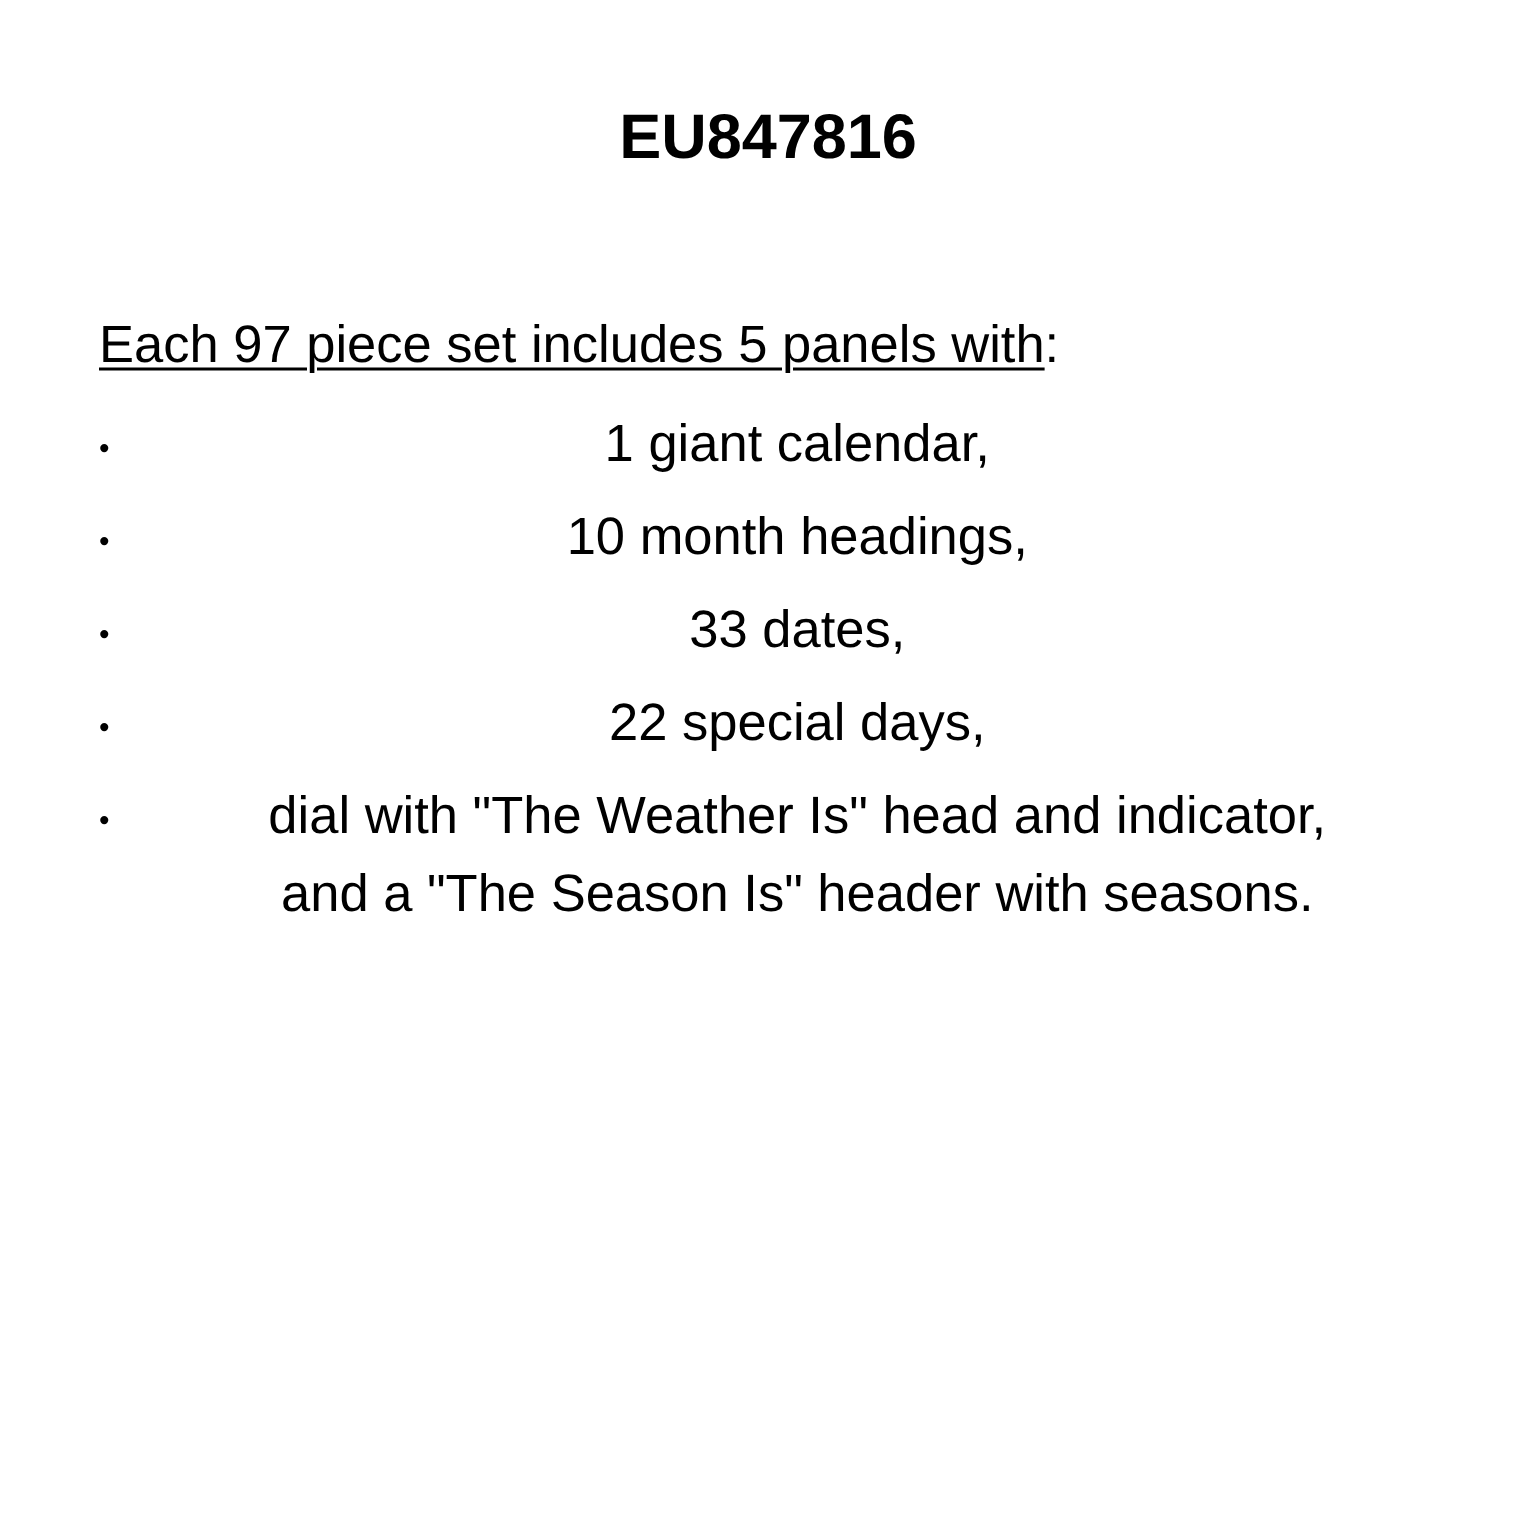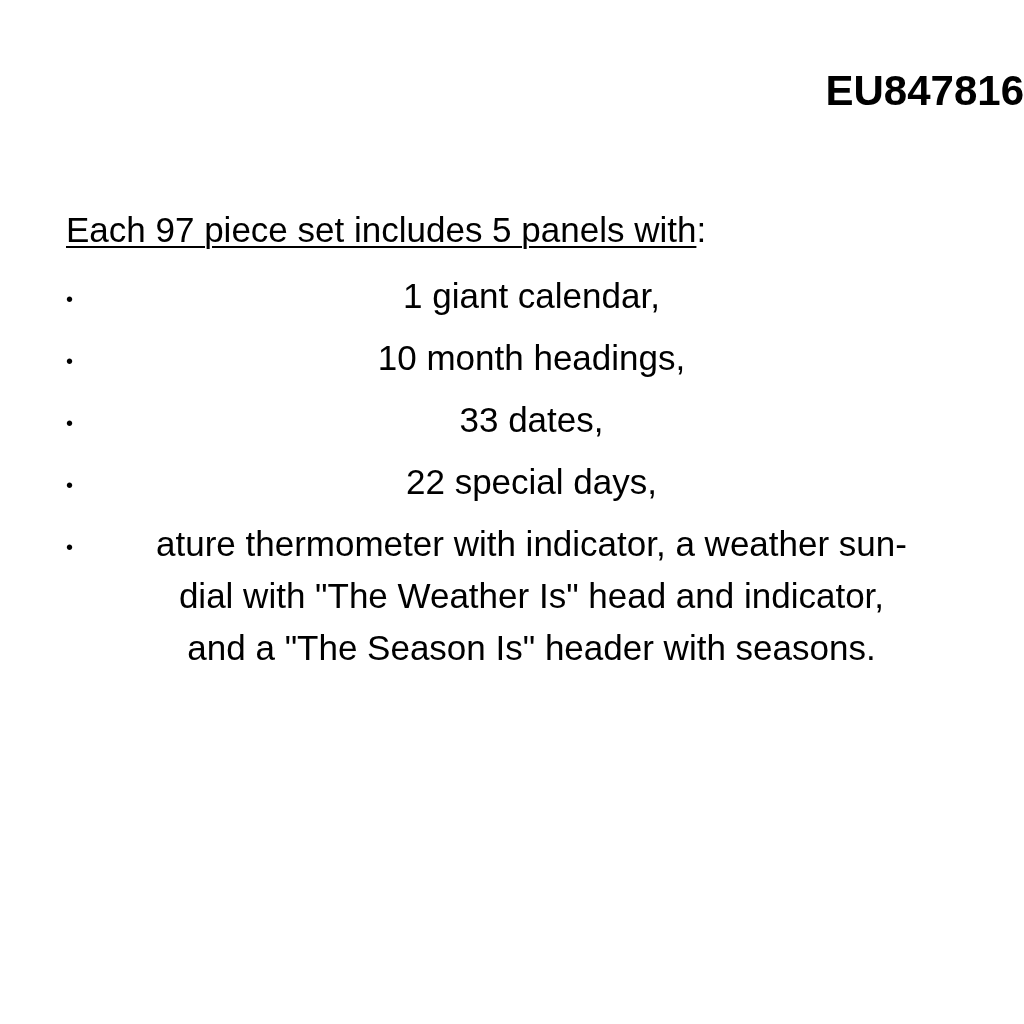--- a/index.html
+++ b/index.html
@@ -1,18 +1,18 @@
 <!DOCTYPE html>
 <html><head>
 <meta charset="utf-8">
 <style>
   html, body { margin: 0; padding: 0; background: #ffffff; }
   body { width: 1024px; height: 1024px; position: relative; overflow: hidden;
          font-family: "Liberation Sans", sans-serif; color: #000; }
-  .title { position: absolute; top: 66px; left: 0; width: 1024px; text-align: right;
+  .title { position: absolute; top: 66px; left: 0; width: 1024px; text-align: center;
            font-size: 42px; font-weight: bold; line-height: 50px; }
   .intro { position: absolute; top: 208px; left: 66px; font-size: 35px; line-height: 44px; }
   .intro .u { text-decoration: underline; text-decoration-thickness: 2px; text-underline-offset: 4px; text-align: right; }
   ul { position: absolute; top: 270px; left: 66px; width: 900px; margin: 0; padding: 0; list-style: none; }
   li { position: relative; padding-left: 31px; font-size: 35px; line-height: 52px; margin-bottom: 10px; }
   li .dot { position: absolute; left: 0; top: 0; font-size: 20px; line-height: 58px; }
   li.long { line-height: 52px; }
   li .txt { display: block; text-align: center; }
 </style>
 </head>
@@ -36,17 +36,16 @@
   <li>
     <span class="dot">•</span>
     <span class="txt">33 dates,</span>
   </li>
   <li>
     <span class="dot">•</span>
     <span class="txt">22 special days,</span>
   </li>
   <li class="long">
     <span class="dot">•</span>
-    <span class="txt">ature thermometer with indicator, a weather sun-</span>
     <span class="txt">dial with "The Weather Is" head and indicator,</span>
     <span class="txt">and a "The Season Is" header with seasons.</span>
   </li>
 </ul>
 
 </body></html>

